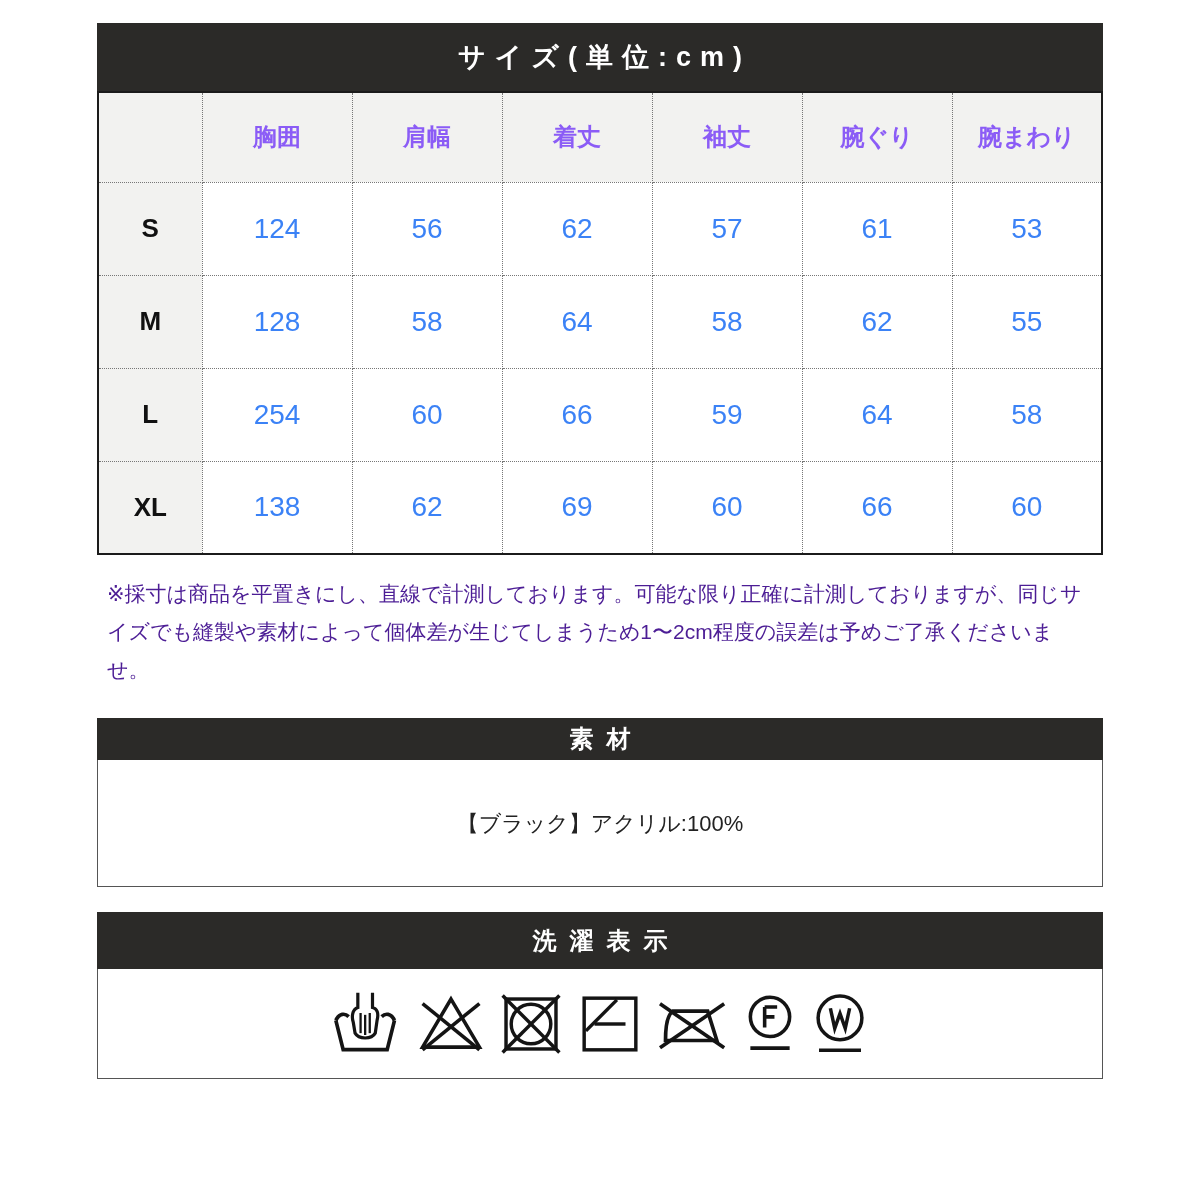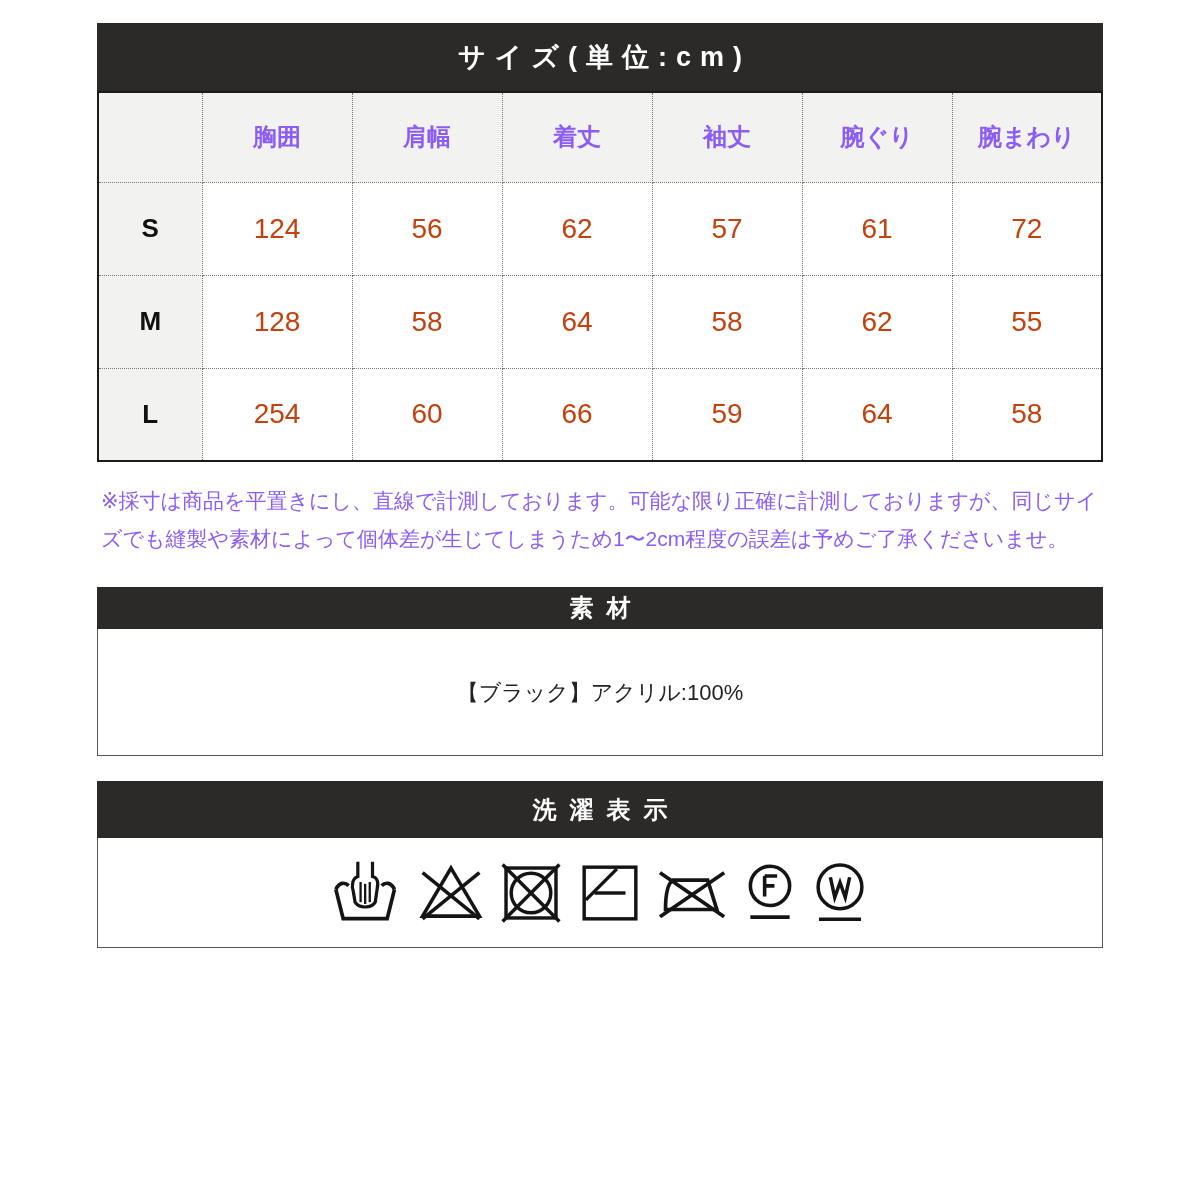--- a/index.html
+++ b/index.html
@@ -27,25 +27,25 @@
   }
   table.size-table th, table.size-table td{
     border:1px dotted #777;text-align:center;vertical-align:middle;
     padding:0;box-sizing:border-box;
   }
   table.size-table col.label-col{width:104px;}
   tr.head-row{height:90px;}
   tr.head-row th{background:#f2f2f0;font-size:24px;font-weight:bold;color:#8b5cf6;}
   tr.data-row{height:93px;}
   tr.data-row th{background:#f2f2f0;font-size:26px;font-weight:bold;color:#111;}
-  tr.data-row td{background:#ffffff;font-size:28px;font-weight:400;color:#c2410c;}
+  tr.data-row td{background:#ffffff;font-size:28px;font-weight:400;color:#3b82f6;}
 
   
   .notes{margin-top:20px;}
-  .note{font-size:21px;line-height:38px;color:#8b5cf6;margin:4px;}
+  .note{font-size:21px;line-height:38px;color:#4c1d95;margin:10px;}
   .note + .note{margin-top:37px;}
 
   
   .material-section{margin-top:29px;}
   .panel-body{
     border:1px solid #555;border-top:none;background:#fff;
     box-sizing:border-box;display:flex;flex-direction:column;
     align-items:center;justify-content:center;gap:7px;
   }
   .material-body{height:127px;font-size:22px;line-height:37px;color:#222;}
@@ -85,39 +85,48 @@
       <th>腕ぐり</th>
       <th>腕まわり</th>
     </tr>
     <tr class="data-row">
       <th>S</th>
       <td>124</td>
       <td>56</td>
       <td>62</td>
       <td>57</td>
       <td>61</td>
-      <td>72</td>
+      <td>53</td>
     </tr>
     <tr class="data-row">
       <th>M</th>
       <td>128</td>
       <td>58</td>
       <td>64</td>
       <td>58</td>
       <td>62</td>
       <td>55</td>
     </tr>
     <tr class="data-row">
       <th>L</th>
       <td>254</td>
       <td>60</td>
       <td>66</td>
       <td>59</td>
       <td>64</td>
       <td>58</td>
+    </tr>
+    <tr class="data-row">
+      <th>XL</th>
+      <td>138</td>
+      <td>62</td>
+      <td>69</td>
+      <td>60</td>
+      <td>66</td>
+      <td>60</td>
     </tr>
   </tbody>
     </table>
 
   <div class="notes">
     <p class="note">※採寸は商品を平置きにし、直線で計測しております。可能な限り正確に計測しておりますが、同じサイズでも縫製や素材によって個体差が生じてしまうため1〜2cm程度の誤差は予めご了承くださいませ。</p>
   </div>
 
   <div class="material-section">
     <div class="section-bar material-bar">

